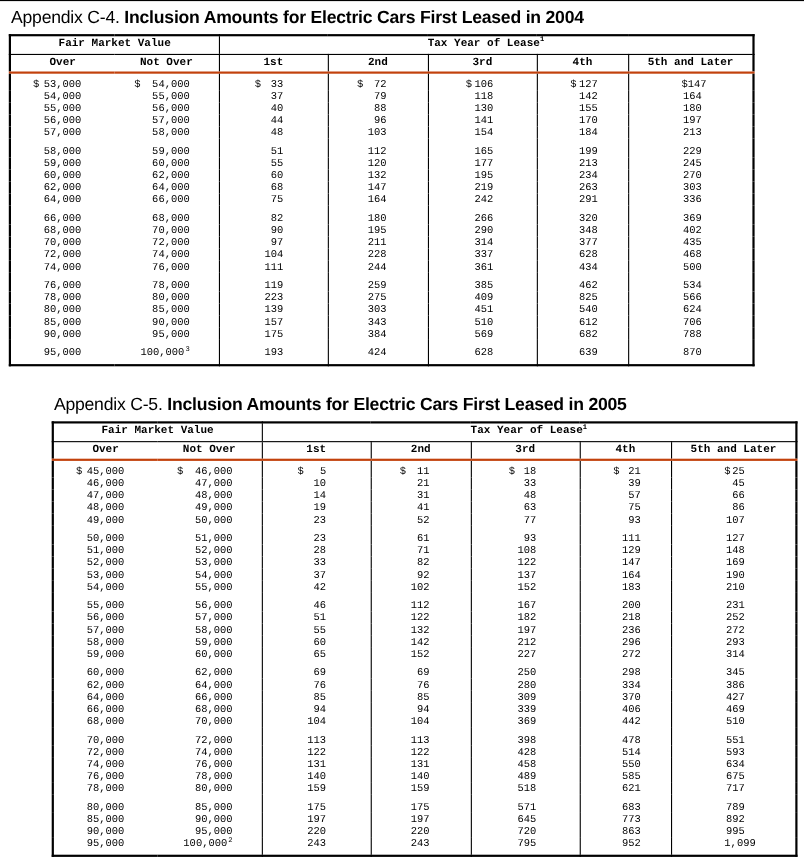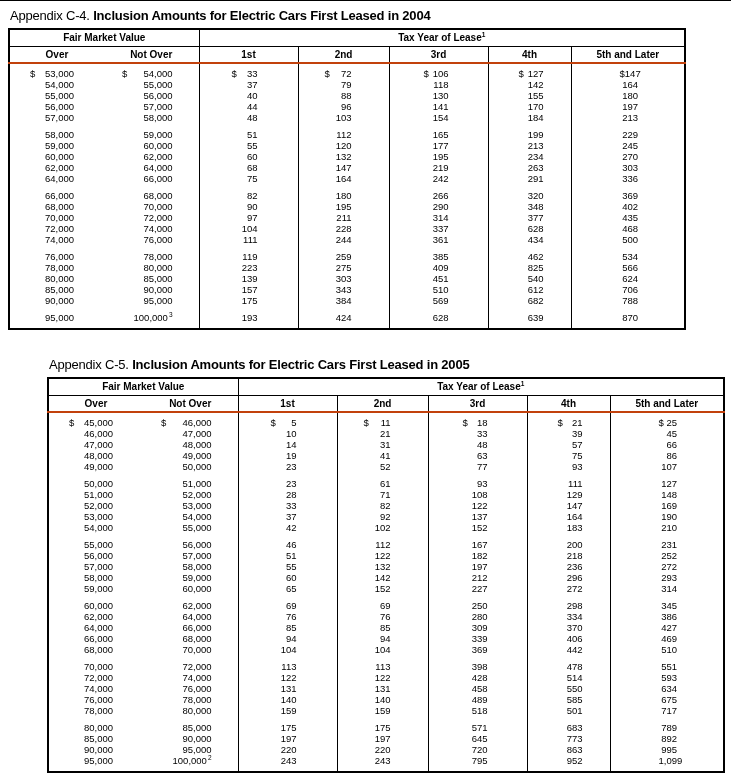--- a/index.html
+++ b/index.html
@@ -6,27 +6,27 @@
   html, body { background: #fff; }
   body {
     width: 731px; height: 780px;
     font-family: "Liberation Sans", sans-serif;
     color: #000; overflow: hidden;
     position: relative;
   }
   .top-rule { border-top: 1px solid #000; width: 731px; }
   .section { margin-left: 8px; }
   .appx-title {
-    font-size: 13px; margin: 7px 0 5px 2px; letter-spacing: -0.2px;
+    font-size: 16px; margin: 7px 0 5px 2px; letter-spacing: -0.2px;
   }
   .appx-title .prefix { font-weight: normal; }
   .appx-title .bold { font-weight: bold; }
   table.incl {
     border-collapse: collapse; table-layout: fixed;
-    width: 676px; border: 2px solid #000;
+    width: 676px; border: 2px solid #000; font-family: Liberation Mono, monospace;
   }
   col.c-over    { width: 95px; }
   col.c-notover { width: 95px; }
   col.c-y0 { width: 99px; }
   col.c-y1 { width: 91px; }
   col.c-y2 { width: 99px; }
   col.c-y3 { width: 83px; }
   col.c-y4 { width: 114px; }
   th {
     font-size: 10px; font-weight: bold; text-align: center;
@@ -534,21 +534,21 @@
           <td class="c-y2">489</td>
           <td class="c-y3">585</td>
           <td class="c-y4">675</td>
         </tr>
         <tr>
           <td class="c-over">78,000</td>
           <td class="c-notover">80,000</td>
           <td class="c-y0">159</td>
           <td class="c-y1">159</td>
           <td class="c-y2">518</td>
-          <td class="c-y3">501</td>
+          <td class="c-y3">621</td>
           <td class="c-y4">717</td>
         </tr>
         <tr class="group-start">
           <td class="c-over">80,000</td>
           <td class="c-notover">85,000</td>
           <td class="c-y0">175</td>
           <td class="c-y1">175</td>
           <td class="c-y2">571</td>
           <td class="c-y3">683</td>
           <td class="c-y4">789</td>

